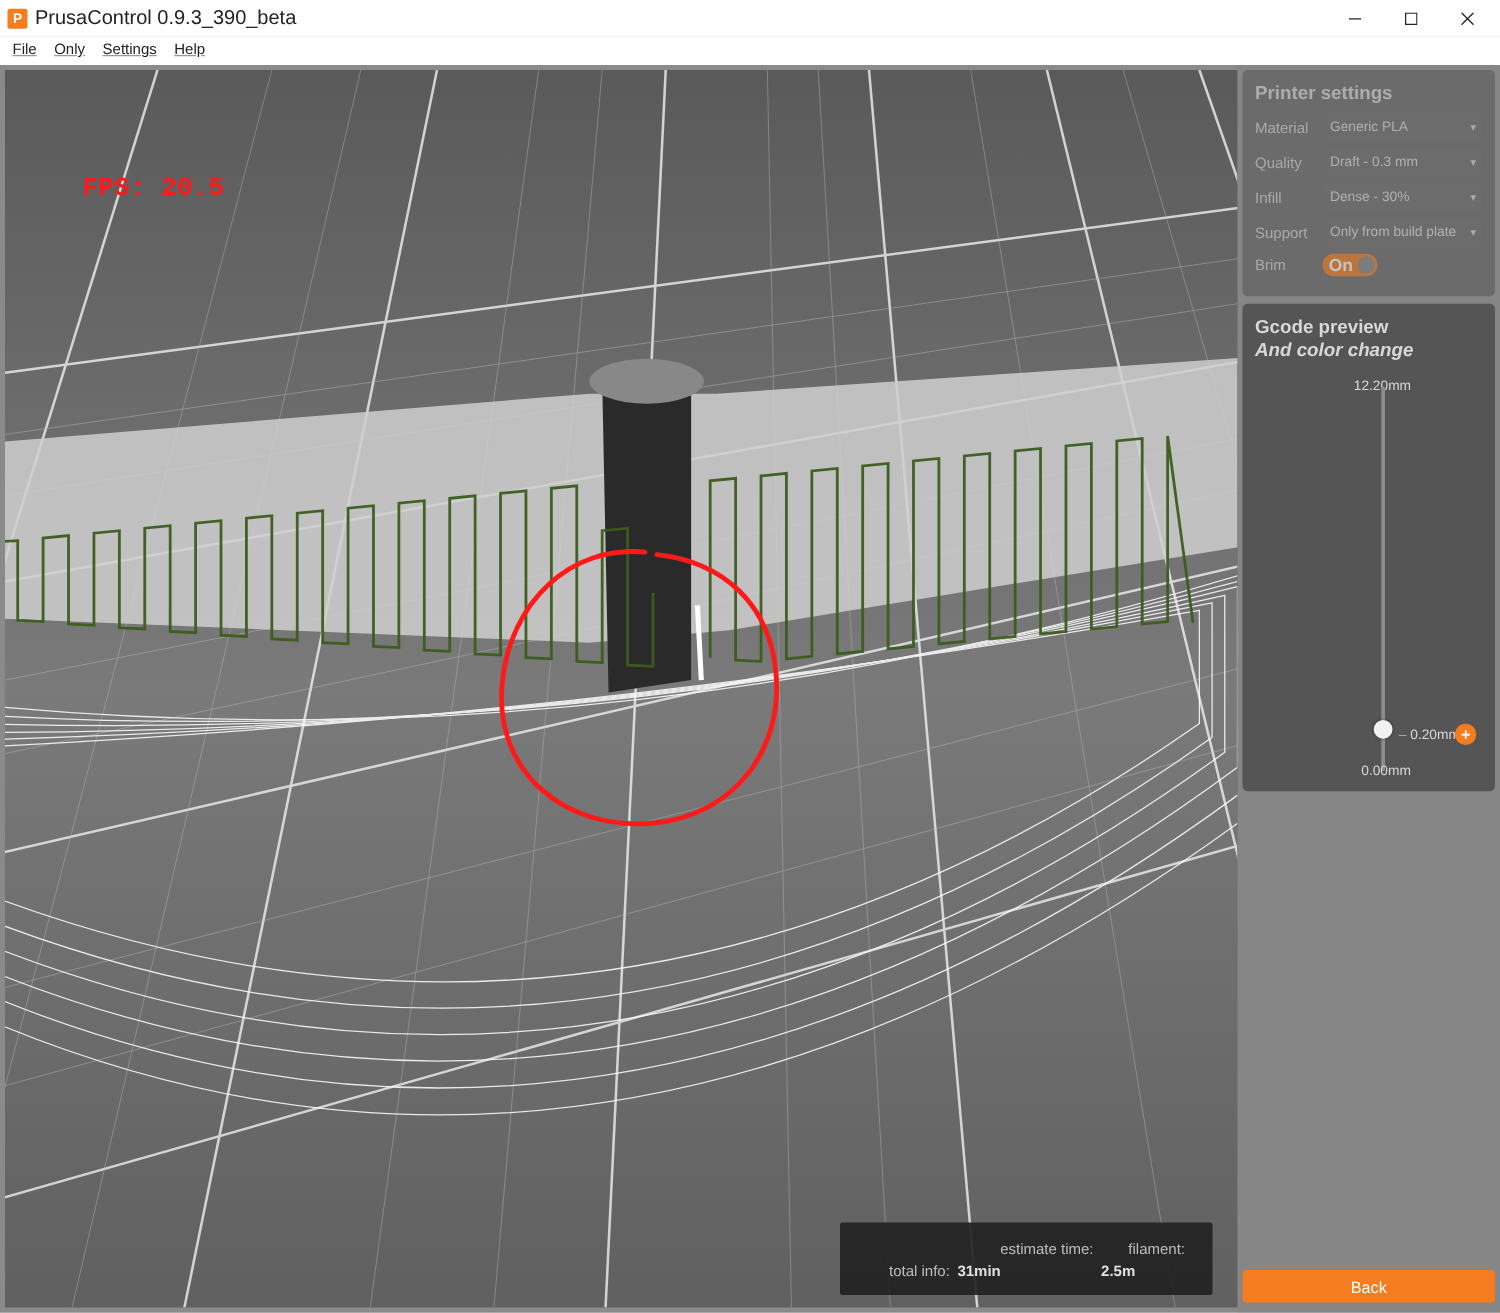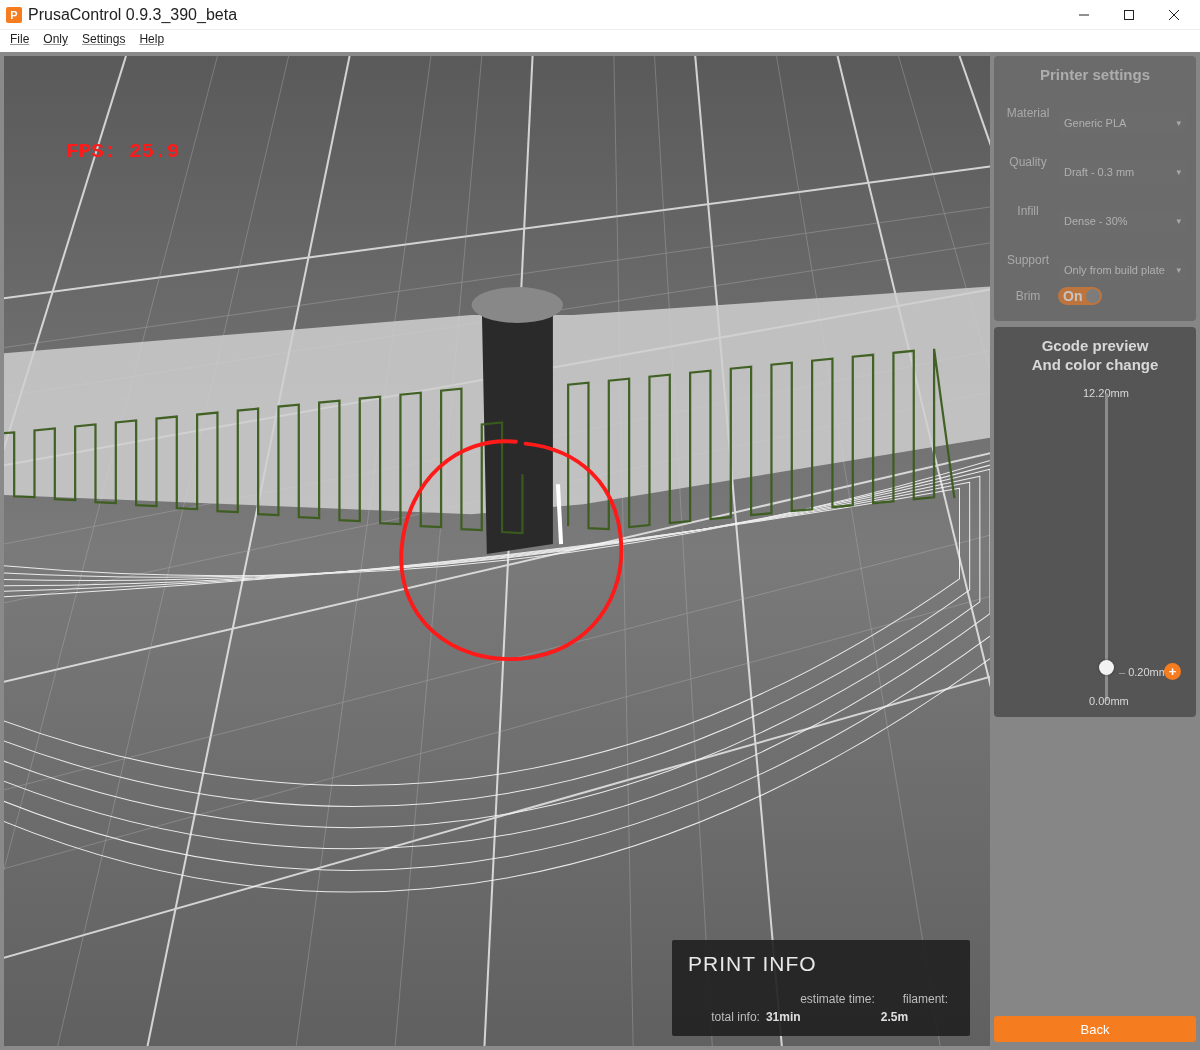--- a/index.html
+++ b/index.html
@@ -116,21 +116,20 @@
     display: flex;
     flex-direction: column;
     padding: 4px;
     gap: 6px;
   }
   .panel {
     background: #555;
     border-radius: 4px;
     padding: 10px 10px;
     color: #ccc;
-    text-align: center;
   }
   .panel.dim { background: rgba(85,85,85,0.55); color: rgba(220,220,220,0.55);}
   .panel h3 {
     font-size: 15px;
     font-weight: 600;
     color: #d8d8d8;
     margin-bottom: 8px;
   }
   .panel.dim h3 { color: rgba(216,216,216,0.6); }
 
@@ -145,21 +144,21 @@
   .sel {
     flex: 1;
     height: 22px;
     background: #6c6c6c;
     border: none;
     border-radius: 2px;
     color: #ddd;
     padding: 0 18px 0 6px;
     font-size: 11px;
     position: relative;
-    display:flex;align-items:center;margin-top:21px;
+    display:flex;align-items:center;
   }
   .panel.dim .sel { background: rgba(108,108,108,0.6); color: rgba(221,221,221,0.6);}
   .sel::after {
     content: "▾";
     position: absolute;
     right: 5px;
     font-size: 9px;
     color:#aaa;
   }
   .toggle {
@@ -178,20 +177,21 @@
     width: 14px; height: 14px;
     background: #888;
     border-radius: 50%;
   }
 
   
   .gcode-panel h3 { margin-bottom: 2px; }
   .gcode-sub {
     font-size: 15px; font-weight:600; color:#d8d8d8;
     margin-bottom: 14px;
+    font-style: italic;
   }
   .slider-wrap {
     position: relative;
     height: 320px;
     margin: 0 auto;
     width: 160px;
   }
   .slider-track {
     position: absolute;
     left: 90px;
@@ -347,28 +347,27 @@
                  L 635 471 L 635 322 L 655 320 L 655 469 L 675 467 L 675 318 L 695 316 L 695 465
                  L 715 463 L 715 314 L 735 312 L 735 461 L 755 459 L 755 310 L 775 308 L 775 457
                  L 795 455 L 795 306 L 815 304 L 815 453 L 835 451 L 835 302 L 855 300 L 855 449
                  L 875 447 L 875 298 L 895 296 L 895 445 L 915 443 L 915 294 L 935 444 L 935 444
                  "></path>
       </g>
 
       <line x1="545" y1="430" x2="548" y2="490" stroke="#ffffff" stroke-width="4"></line>
     </svg>
 
-    <div class="fps">FPS: 25.9</div>
+    <div class="fps">FPS: 20.5</div>
 
     <svg class="annotation-circle" viewBox="0 0 250 250">
       <path d="M130,8 C70,2 18,48 12,118 C6,190 64,238 136,232 C206,226 246,168 238,104 C232,52 196,16 140,10" fill="none" stroke="#ff1a1a" stroke-width="4" stroke-linecap="round"></path>
     </svg>
 
     <div class="printinfo">
-      <div class="pi-title">PRINT INFO</div>
       <table>
         <tbody>
             <tr>
           <th></th>
           <th>estimate time:</th>
           <th>filament:</th>
         </tr>
         <tr>
           <th>total info:</th>
           <td>31min</td>

